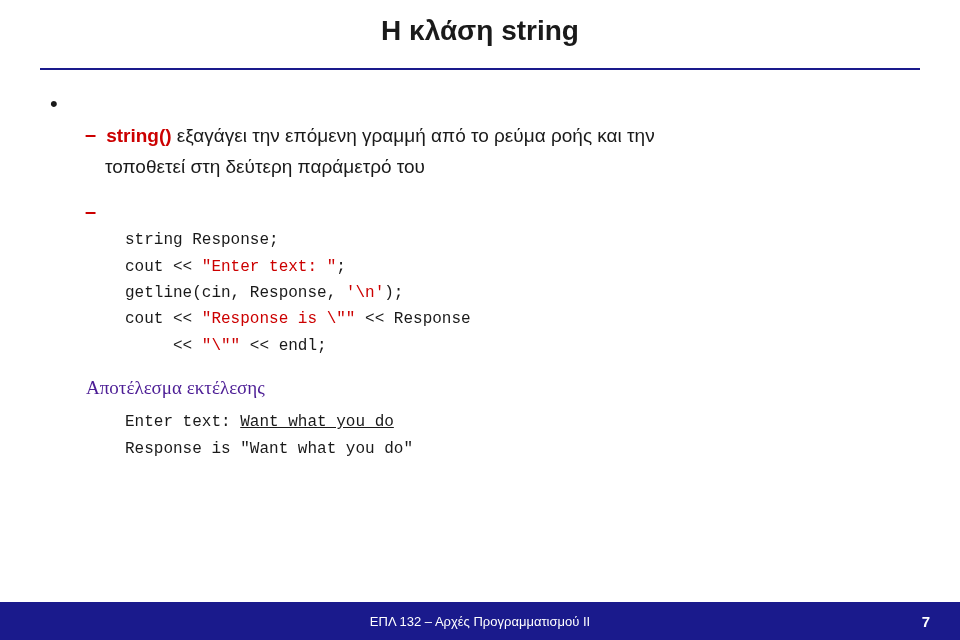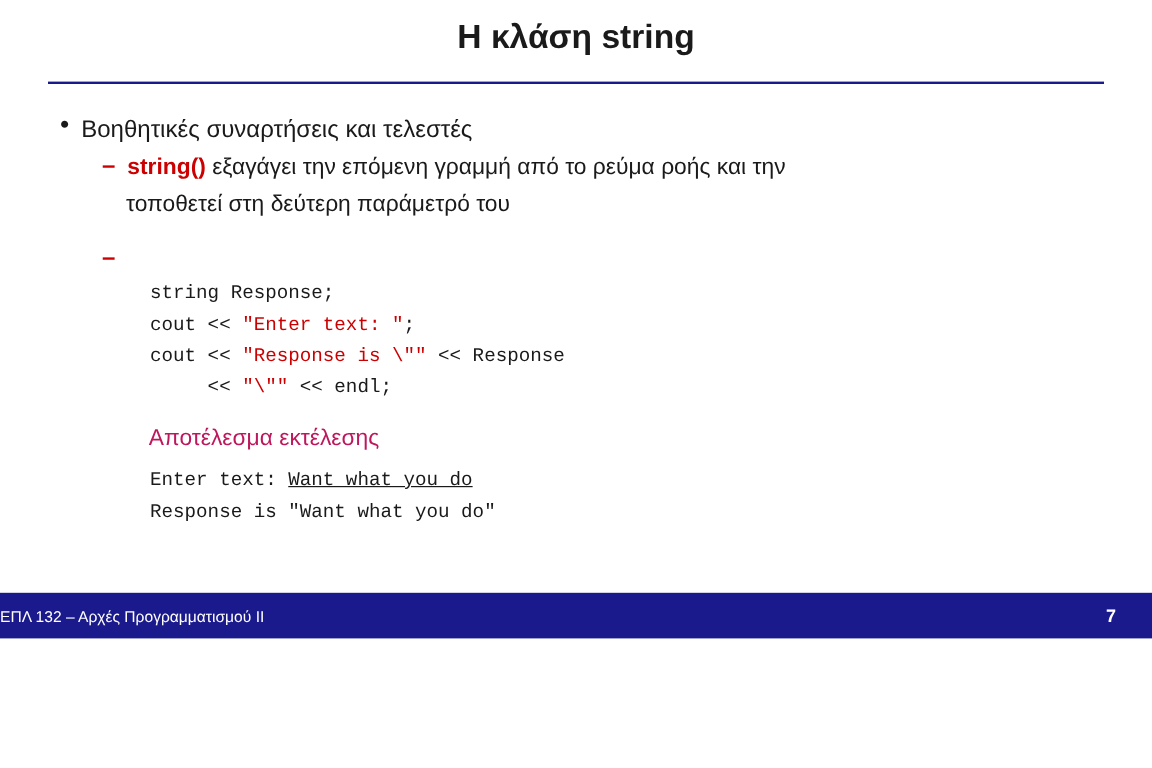--- a/index.html
+++ b/index.html
@@ -12,21 +12,21 @@
       width: 960px;
       height: 640px;
       background: #ffffff;
       font-family: Arial, Helvetica, sans-serif;
       overflow: hidden;
       position: relative;
     }
 
     .slide-container {
       width: 960px;
-      height: 532px;
+      height: 640px;
       background: #ffffff;
       position: relative;
       padding: 0;
     }
 
     
     .top-line {
       position: absolute;
       top: 68px;
       left: 40px;
@@ -38,20 +38,21 @@
     
     .bottom-bar {
       position: absolute;
       bottom: 0;
       left: 0;
       right: 0;
       height: 38px;
       background: #1a1a8c;
       display: flex;
       align-items: center;
+      justify-content: center;
     }
 
     .bottom-bar-text {
       color: #ffffff;
       font-size: 13px;
       font-family: Arial, Helvetica, sans-serif;
     }
 
     .bottom-bar-number {
       position: absolute;
@@ -161,25 +162,25 @@
       display: block;
       white-space: pre;
     }
 
     .code-string {
       color: #cc0000;
     }
 
     
     .result-label {
-      margin-left: 74px;
+      margin-left: 36px;
       margin-top: 18px;
       font-size: 19px;
-      color: #be185d;
-      font-family: Liberation Sans, sans-serif;
+      color: #4c1d95;
+      font-family: Liberation Serif, serif;
       margin-bottom: 10px;
     }
 
     .result-code {
       margin-left: 75px;
       font-family: 'Courier New', Courier, monospace;
       font-size: 16px;
       color: #1a1a1a;
       line-height: 1.7;
     }
@@ -215,41 +216,41 @@
 <div class="slide-container">
 
   <div class="top-line"></div>
 
   <div class="slide-title">Η κλάση string</div>
 
   <div class="content">
 
     <div class="bullet-main">
       <span class="bullet-dot">•</span>
-      <span class="bullet-text">Βοηθητικές συναρτήσεις και τελεστές</span>
     </div>
 
     <div class="sub-bullet">
       <span class="sub-dash">–</span>
       <span class="sub-text">
         <span class="keyword-red">string()</span><span> εξαγάγει την επόμενη γραμμή από το ρεύμα ροής και την</span>
       </span>
     </div>
 
     <div class="sub-indent">
       <span class="sub-indent-text">τοποθετεί στη δεύτερη παράμετρό του</span>
     </div>
 
     <div class="example-sub">
       <span class="example-dash">–</span>
     </div>
 
     <div class="code-block">
       <span class="code-line"><span>string Response;</span></span>
       <span class="code-line">cout &lt;&lt; <span class="code-string">"Enter text: "</span>;</span>
+      <span class="code-line">getline(cin, Response, <span class="code-string">'\n'</span>);</span>
       <span class="code-line">cout &lt;&lt; <span class="code-string">"Response is \""</span> &lt;&lt; Response</span>
       <span class="code-line">     &lt;&lt; <span class="code-string">"\""</span> &lt;&lt; endl;</span>
     </div>
 
     <div class="result-label">
       <span>Αποτέλεσμα εκτέλεσης</span>
     </div>
 
     <div class="result-code">
       <span class="result-line">Enter text: <span class="underline-text">Want what you do</span></span>

